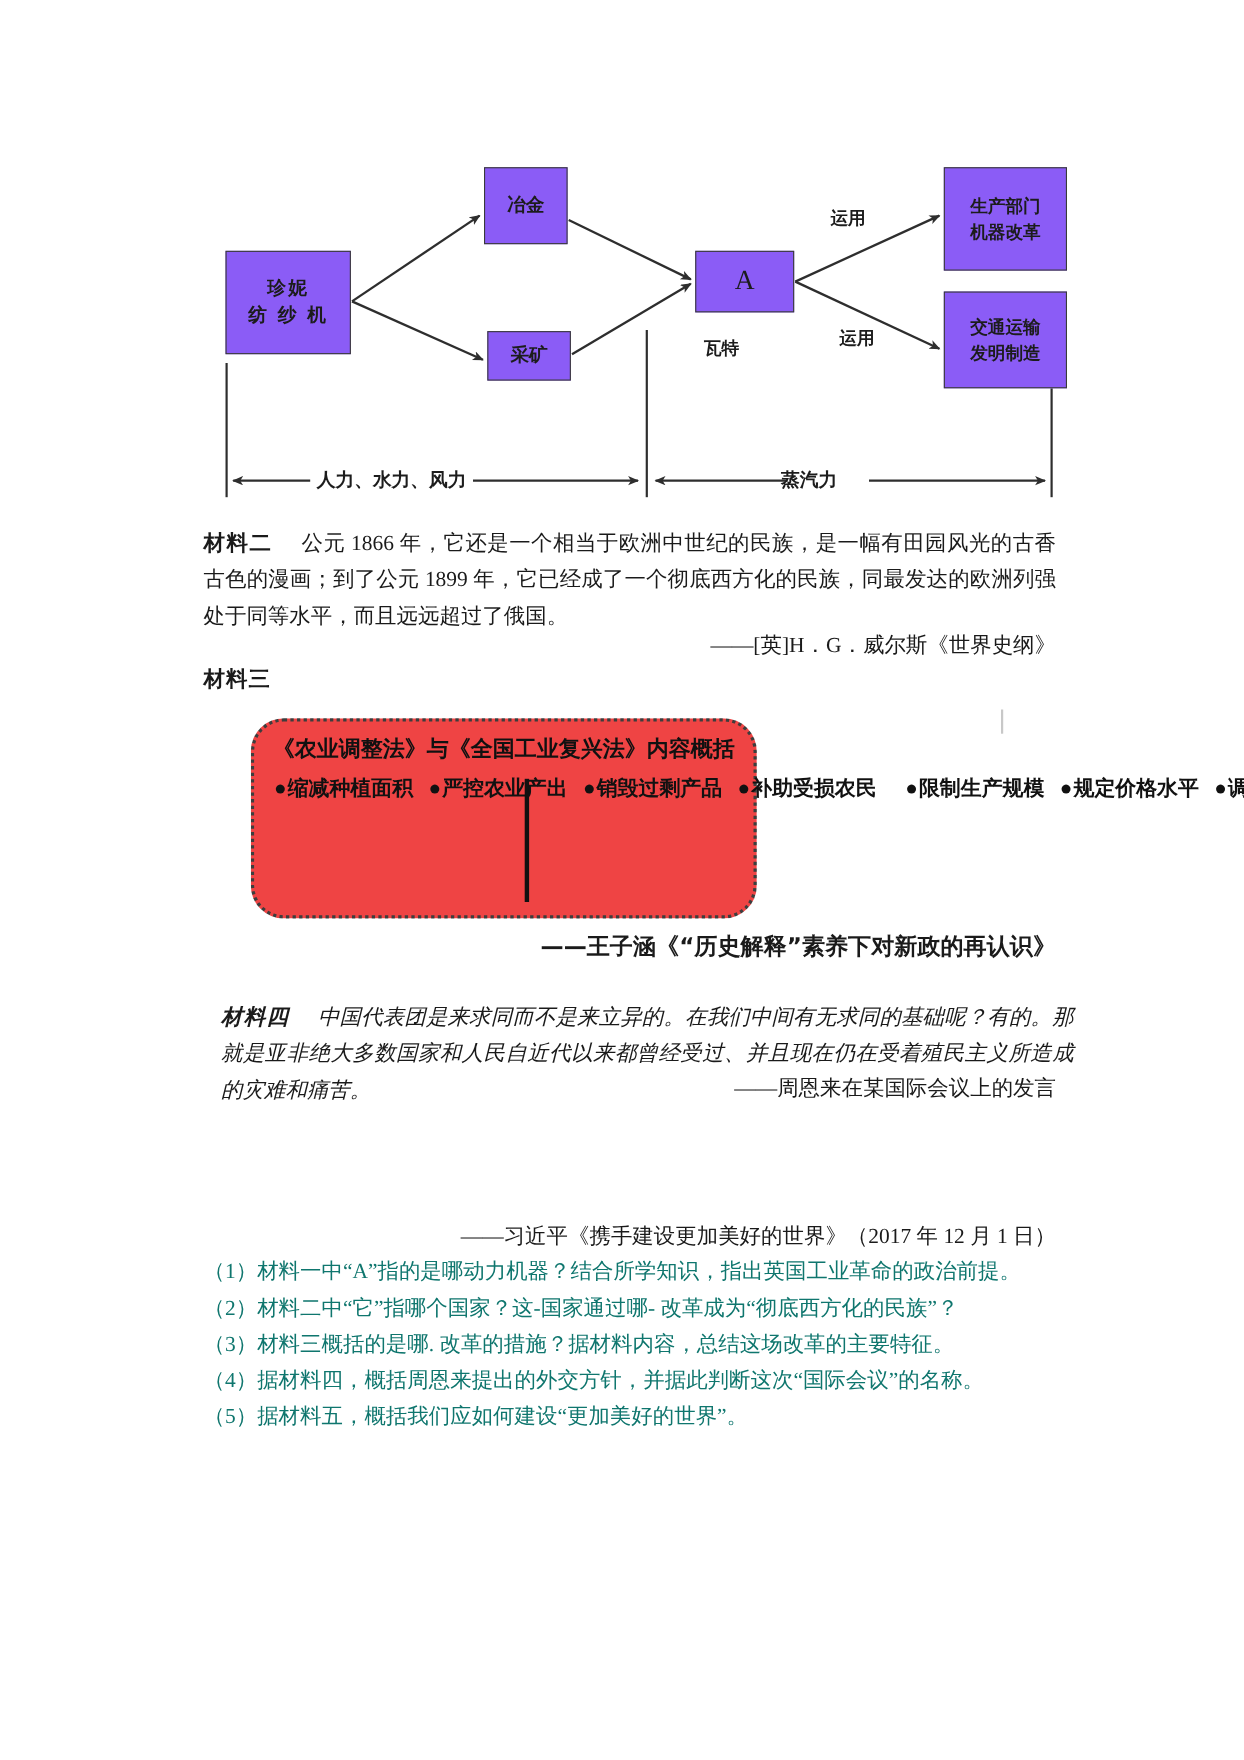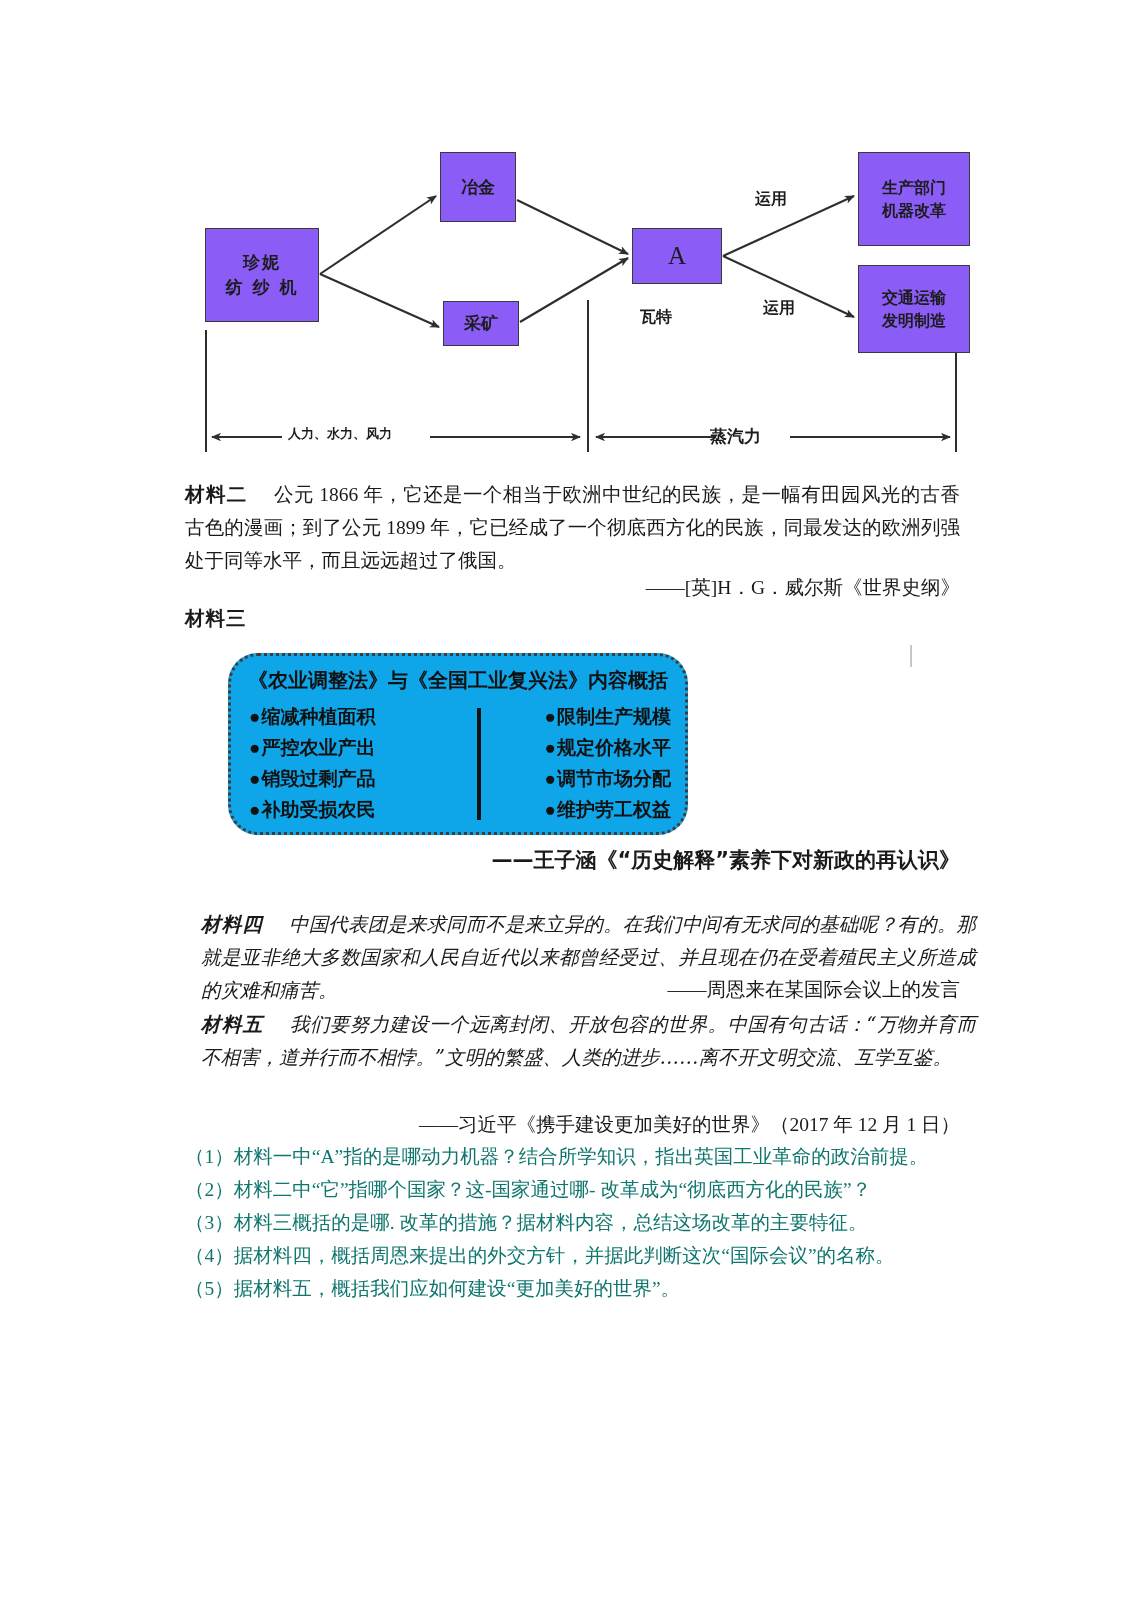--- a/index.html
+++ b/index.html
@@ -57,21 +57,21 @@
     font-family: "DejaVu Sans", "Liberation Sans", sans-serif;
     font-weight: 700;
     font-size: 16px;
     color: #1c1c1c;
     white-space: nowrap;
     text-align: center;
   }
   #lbl-watt     { left: 640px; top: 307px; }
   #lbl-apply-1  { left: 755px; top: 189px; }
   #lbl-apply-2  { left: 763px; top: 298px; }
-  #lbl-manual   { left: 288px; top: 425px; font-size: 13px; }
+  #lbl-manual   { left: 288px; top: 425px; font-size: 17px; }
   #lbl-steam    { left: 710px; top: 425px; font-size: 17px; }
 
   .diagram svg { position: absolute; left: 0; top: 0; }
 
   
   .stray-mark {
     position: absolute;
     left: 910px;
     top: 645px;
     width: 2px;
@@ -114,42 +114,42 @@
   
   .card3 {
     position: absolute;
     left: 228px;
     top: 653px;
     width: 460px;
     height: 182px;
     border: 3px dotted #3d3d3d;
     border-radius: 30px;
     box-sizing: border-box;
-    background: #0ea5e9;
-    font-family: Liberation Mono, monospace;
+    background: #ef4444;
+    font-family: Liberation Sans, sans-serif;
     color: #111;
   }
   .card3-title {
     position: absolute;
     left: 50%;
     transform: translateX(-50%);
     top: 11px;
     font-size: 20px;
     font-weight: 700;
     white-space: nowrap;
   }
   .card3-cols {
     position: absolute;
     top: 47px;
     left: 18px;
     right: 14px;
     display: flex;
     justify-content: space-between;
   }
-  .card3-col { display: flex; flex-direction: column; gap: 1px; }
+  .card3-col { display: flex; flex-direction: row; gap: 14px; }
   .card3-col.right { padding-left: 26px; }
   .card3-item {
     font-size: 19px;
     font-weight: 700;
     line-height: 30px;
     white-space: nowrap;
   }
   .card3-item .bullet { margin-right: 1px; }
   .card3-divider {
     position: absolute;
@@ -278,21 +278,20 @@
       </div>
     </div>
   </div>
 
   <div class="src" id="src3">——王子涵《“历史解释”素养下对新政的再认识》</div>
 
   <div class="ptext kai" id="mat4"><span class="mat-label">材料四</span><span class="indent-gap"></span><span>中国代表团是来求同而不是来立异的。在我们中间有无求同的基础呢？有的。那就是亚非绝大多数国家和人民自近代以来都曾经受过、并且现在仍在受着殖民主义所造成的灾难和痛苦。</span></div>
 
   <div class="src" id="src4">——周恩来在某国际会议上的发言</div>
 
-  <div class="ptext kai" id="mat5"><span class="mat-label">材料五</span><span class="indent-gap"></span><span>我们要努力建设一个远离封闭、开放包容的世界。中国有句古话：“万物并育而不相害，道并行而不相悖。”文明的繁盛、人类的进步……离不开文明交流、互学互鉴。</span></div>
 
   <div class="src" id="src5">——习近平《携手建设更加美好的世界》（2017 年 12 月 1 日）</div>
 
   <div class="qlist">
     <div class="qitem">（1）材料一中“A”指的是哪动力机器？结合所学知识，指出英国工业革命的政治前提。</div>
     <div class="qitem">（2）材料二中“它”指哪个国家？这-国家通过哪- 改革成为“彻底西方化的民族”？</div>
     <div class="qitem">（3）材料三概括的是哪.  改革的措施？据材料内容，总结这场改革的主要特征。</div>
     <div class="qitem">（4）据材料四，概括周恩来提出的外交方针，并据此判断这次“国际会议”的名称。</div>
     <div class="qitem">（5）据材料五，概括我们应如何建设“更加美好的世界”。</div>
   </div>

